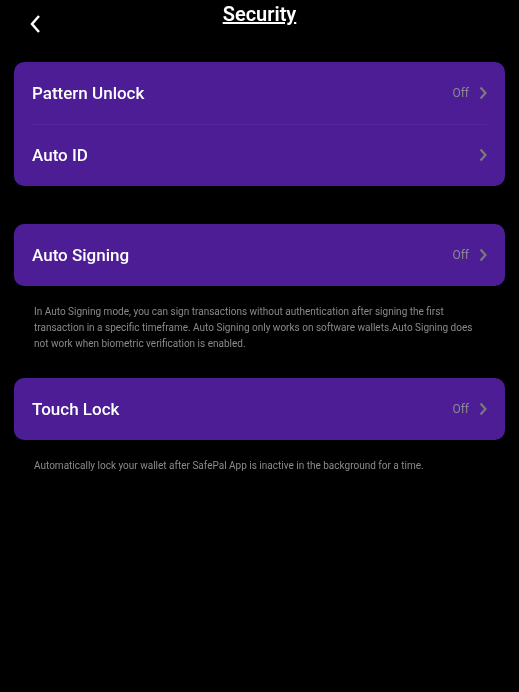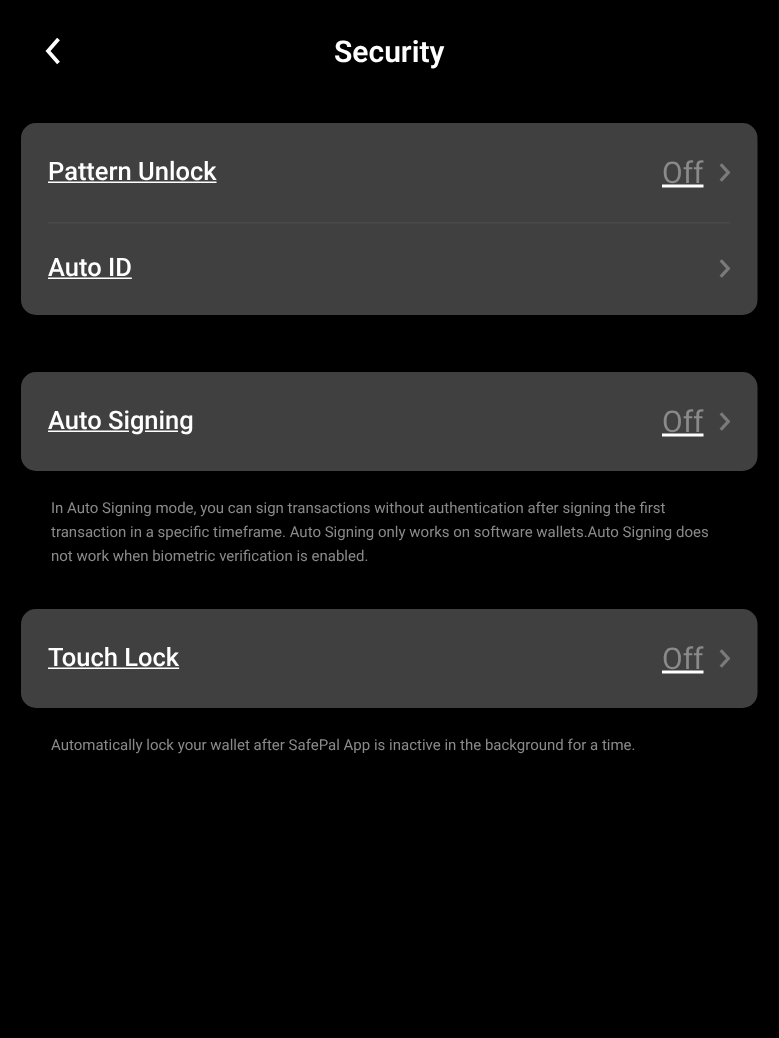--- a/index.html
+++ b/index.html
@@ -11,22 +11,23 @@
       width: 519px;
       height: 692px;
       background: #000000;
       font-family: -apple-system, BlinkMacSystemFont, 'Segoe UI', Roboto, sans-serif;
       color: #ffffff;
       overflow: hidden;
     }
     .header {
       display: flex;
       align-items: center;
-      padding: 22px 16px 22px 16px;
+      padding: 2px 16px 22px 16px;
       position: relative;
+      text-decoration: underline;
     }
     .back-btn {
       position: absolute;
       left: 24px;
       top: 50%;
       transform: translateY(-50%);
       width: 24px;
       height: 24px;
       display: flex;
       align-items: center;
@@ -42,24 +43,23 @@
       flex: 1;
       text-align: center;
       font-size: 20px;
       font-weight: 600;
       color: #ffffff;
     }
     .content {
       padding: 14px 14px 0 14px;
     }
     .group {
-      background: #404040;
+      background: #4c1d95;
       border-radius: 10px;
       overflow: hidden;
-      text-decoration: underline;
     }
     .row {
       display: flex;
       align-items: center;
       padding: 21px 18px;
       cursor: pointer;
       position: relative;
     }
     .row + .row::before {
       content: "";
@@ -70,21 +70,21 @@
       height: 1px;
       background: rgba(255,255,255,0.05);
     }
     .row-label {
       flex: 1;
       font-size: 17px;
       font-weight: 500;
       color: #ffffff;
     }
     .row-value {
-      font-size: 20px;
+      font-size: 12px;
       color: #8a8a8a;
       margin-right: 10px;
     }
     .chevron {
       width: 8px;
       height: 14px;
       display: flex;
       align-items: center;
     }
     .chevron svg {

